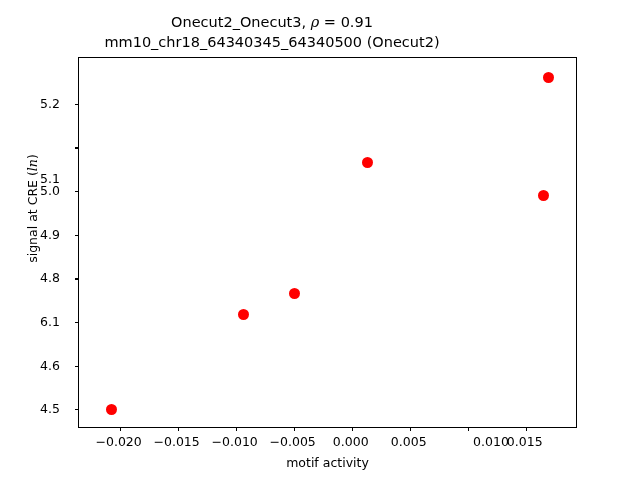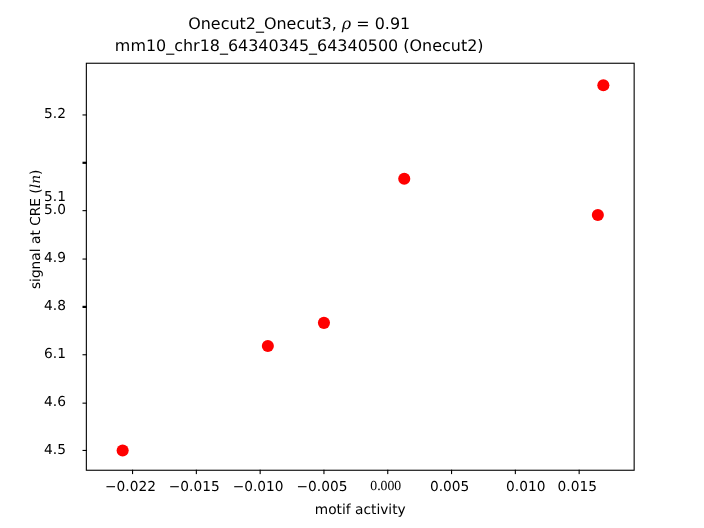--- a/index.html
+++ b/index.html
@@ -153,27 +153,27 @@
       <div class="ytick-mark" style="top: 307.712px;"></div>
       <div class="ytick-mark" style="top: 264.065px;"></div>
       <div class="ytick-mark" style="top: 220.418px;"></div>
       <div class="ytick-mark" style="top: 176.771px;"></div>
       <div class="ytick-mark" style="top: 133.124px;"></div>
       <div class="ytick-mark" style="top: 89.4765px;"></div>
       <div class="ytick-mark" style="top: 45.8294px;"></div>
     </div>
 
   <div id="tick-layer">
-      <div class="xtick-label" style="left: 118.616px;">−0.022</div>
+      <div class="xtick-label" style="left: 118.616px;">−0.020</div>
       <div class="xtick-label" style="left: 176.64px;">−0.015</div>
       <div class="xtick-label" style="left: 234.663px; text-align: right;">−0.010</div>
       <div class="xtick-label" style="left: 292.686px;">−0.005</div>
-      <div class="xtick-label" style="left: 350.709px; font-family: Liberation Serif, serif;">0.000</div>
+      <div class="xtick-label" style="left: 350.709px;">0.000</div>
       <div class="xtick-label" style="left: 408.733px;">0.005</div>
-      <div class="xtick-label" style="left: 478px;">0.010</div>
+      <div class="xtick-label" style="left: 491px;">0.010</div>
       <div class="xtick-label" style="left: 524.779px;">0.015</div>
       <div class="ytick-label" style="top: 408.359px;">4.5</div>
       <div class="ytick-label" style="top: 364.712px;">4.6</div>
       <div class="ytick-label" style="top: 321.065px;">6.1</div>
       <div class="ytick-label" style="top: 277.418px;">4.8</div>
       <div class="ytick-label" style="top: 233.771px;">4.9</div>
       <div class="ytick-label" style="top: 190.124px;">5.0</div>
       <div class="ytick-label" style="top: 146.476px; margin-top: 32px;">5.1</div>
       <div class="ytick-label" style="top: 102.829px;">5.2</div>
     </div>

